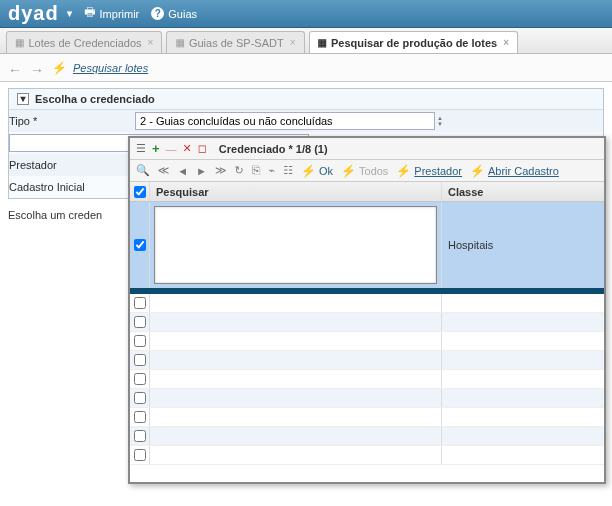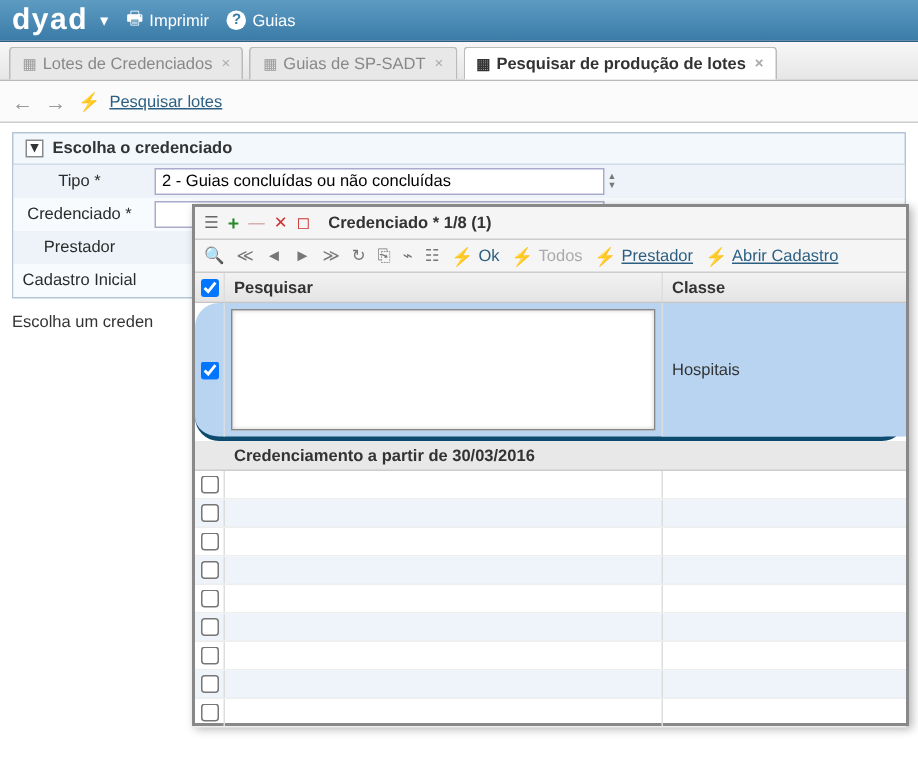--- a/index.html
+++ b/index.html
@@ -12,32 +12,32 @@
 
   .tabs { height: 26px; background: linear-gradient(#f7f7f7,#e6e6e6); border-bottom: 1px solid #bbb; display: flex; align-items: flex-end; padding: 0 6px; }
   .tab { display: flex; align-items: center; height: 22px; padding: 0 8px; margin-right: 4px; border: 1px solid #bbb; border-bottom: none; border-radius: 3px 3px 0 0; background: #e8e8e8; color: #888; cursor: pointer; }
   .tab.active { background: #fff; color: #333; font-weight: bold; }
   .tab .tico { margin-right: 4px; font-size: 10px; color: #999; }
   .tab .close { margin-left: 6px; font-size: 10px; color: #aaa; cursor: pointer; }
 
   .toolbar2 { height: 28px; display: flex; align-items: center; border-bottom: 1px solid #ccc; padding: 0 8px; background: #fbfbfb; }
   .nav-arrow { font-size: 14px; color: #999; margin-right: 8px; cursor: pointer; }
   .bolt { color: #e6b800; margin-right: 6px; font-size: 12px; }
-  .link-txt { color: #2c5f82; text-decoration: underline; cursor: pointer; }
+  .link-txt { color: #2c5f82; text-decoration: underline; cursor: pointer; font-style: italic; }
 
   .content { position: relative; padding: 6px 8px; height: calc(506px - 28px - 26px - 28px); }
 
   .panel { border: 1px solid #b5c7d6; background: #f3f8fc; }
   .panel-header { display: flex; align-items: center; padding: 4px 8px; border-bottom: 1px solid #d0dce6; font-weight: bold; }
   .panel-header .picon { margin-right: 6px; font-size: 10px; background:#fff; border:1px solid #888; width:12px; height:12px; display:flex; align-items:center; justify-content:center; line-height:10px; }
 
   .form-row { display: flex; align-items: center; height: 22px; }
   .form-row:nth-child(odd) { background:#edf3f9; }
   .form-row:nth-child(even) { background:#f8fbfd; }
-  .form-label { width: 94px; text-align: center; padding-right: 6px; color: #2b2b2b; }
+  .form-label { width: 126px; text-align: left; padding-right: 6px; color: #2b2b2b; }
   .form-ctrl { flex: 1; display:flex; align-items:center; }
   .form-ctrl input[type=text] { height: 18px; border: 1px solid #aac; background:#fff; padding: 0 4px; font-size: 11px; }
   .spinner { display:flex; flex-direction:column; margin-left:2px; }
   .spinner span { font-size:6px; line-height:6px; color:#777;}
 
   .bottom-note { margin-top: 10px; color:#333; }
 
   
   .popup { position: absolute; top: 54px; left: 128px; width: 478px; height: 348px; background:#fff; border: 2px solid #888; box-shadow: 2px 2px 6px rgba(0,0,0,.3); }
   .pop-tb { height: 22px; display:flex; align-items:center; border-bottom:1px solid #ccc; background:#f5f5f5; padding:0 6px; gap:6px; }
@@ -54,21 +54,21 @@
 
   .grid-head { height: 20px; display:flex; background: linear-gradient(#f2f2f2,#e4e4e4); border-bottom:1px solid #c6c6c6; font-weight:bold; }
   .col-chk { width: 20px; display:flex; align-items:center; justify-content:center; border-right:1px solid #ddd; }
   .col1 { width: 292px; padding-left:6px; display:flex; align-items:center; border-right:1px solid #ddd;}
   .col2 { flex:1; padding-left:6px; display:flex; align-items:center; }
 
   .grid-body { height: calc(348px - 22px - 22px - 20px); overflow:auto; }
   .grid-row { display:flex; height: 19px; align-items:stretch; border-bottom:1px solid #eee; }
   .grid-row .cell { display:flex; align-items:center; }
   .alt { background:#eef4fa; }
-  .sel-row { height: 92px; background:#b8d4f0; border-bottom:3px solid #0c4a6e;border-radius:16px;}
+  .sel-row { height: 92px; background:#b8d4f0; border-bottom:6px solid #0c4a6e;}
   .sel-row .col1 { padding:4px; }
   .sel-row textarea { width: 100%; height: 100%; border:1px solid #888; background:#fff; box-shadow: inset 0 0 3px rgba(0,0,0,.2); resize:none; }
   .info-row { height: 20px; background:#e8e8e8; display:flex; align-items:center; padding-left:26px; font-weight:bold; border-bottom:1px solid #ccc;}
   input[type=checkbox]{ width:12px; height:12px; }
 </style>
 </head>
 <body>
 
 <div class="topbar">
   <span class="logo">dyad</span>
@@ -120,21 +120,20 @@
         <div class="form-label">Tipo *</div>
         <div class="form-ctrl">
           <input type="text" style="width: 300px;" value="2 - Guias concluídas ou não concluídas">
           <div class="spinner">
               <span>▲</span>
               <span>▼</span>
             </div>
         </div>
       </div>
       <div class="form-row">
-        <div class="form-label">Credenciado *</div>
         <div class="form-ctrl">
           <input type="text" style="width: 300px;">
           <div class="spinner">
               <span>▲</span>
               <span>▼</span>
             </div>
           <span class="bolt" style="margin-left:6px;color:#ccc">⚡</span>
         </div>
       </div>
       <div class="form-row">
@@ -196,21 +195,20 @@
     <div class="grid-body">
       <div class="grid-row sel-row">
         <div class="col-chk cell">
             <input type="checkbox" checked="" style="">
           </div>
         <div class="col1 cell">
             <textarea style=""></textarea>
           </div>
         <div class="col2 cell" style="background:#b8d4f0">Hospitais</div>
       </div>
-      <div class="info-row">Credenciamento a partir de 30/03/2016</div>
       <div class="grid-row">
           <div class="col-chk cell">
             <input type="checkbox" style="">
           </div>
           <div class="col1 cell"></div>
           <div class="col2 cell"></div>
         </div>
       <div class="grid-row alt">
           <div class="col-chk cell">
             <input type="checkbox" style="">

